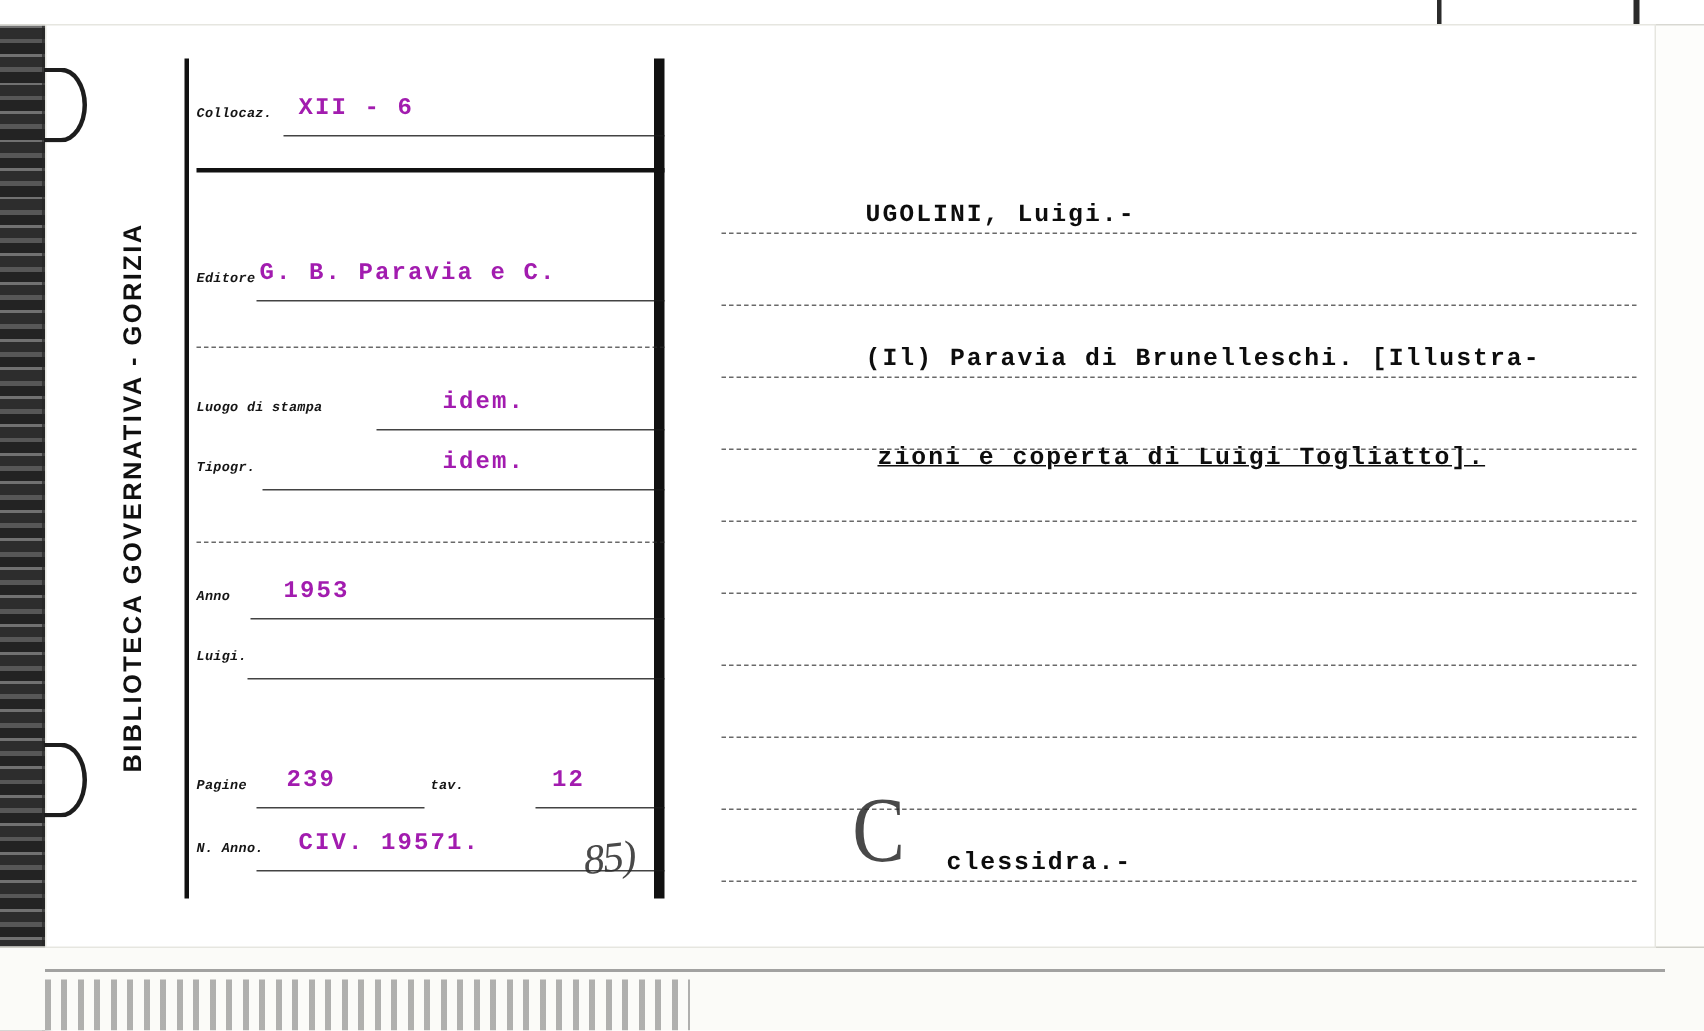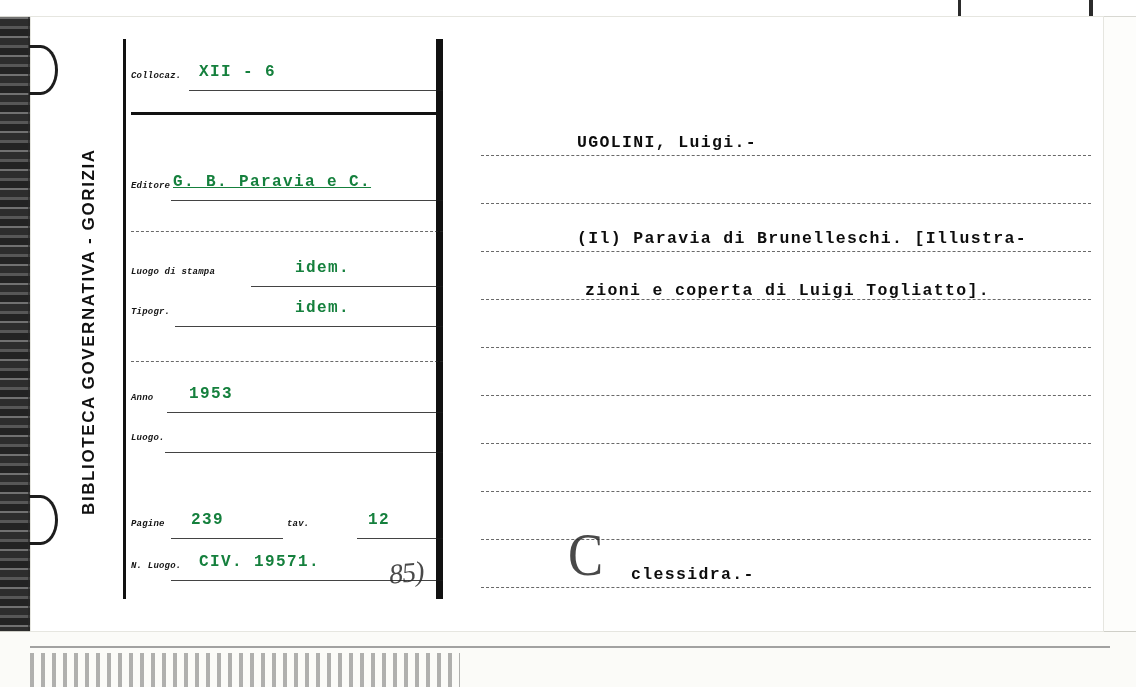--- a/index.html
+++ b/index.html
@@ -163,21 +163,21 @@
     letter-spacing: .2px;
     white-space: nowrap;
     font-family: Liberation Mono, monospace;
   }
   .field-val {
     position: absolute;
     top: 0;
     font-size: 16px;
     font-weight: bold;
     letter-spacing: 1.4px;
-    color: #15803d;
+    color: #a21caf;
     font-family: "Liberation Mono", monospace;
     white-space: nowrap;
   }
   .rule-line {
     position: absolute;
     height: 1px;
     background: #1a1a1a;
     opacity: .82;
   }
   .rule-dash {
@@ -260,21 +260,21 @@
       <div class="field-row" style="top:14px;">
         <span class="field-tag">Collocaz.</span>
         <span class="field-val" style="left:68px;top:-2px;">XII  -  6</span>
         <div class="rule-line" style="left:58px;top:25px;width:254px;"></div>
       </div>
       <div class="thick-line" style="left:0;top:61px;width:312px;"></div>
 
 
       <div class="field-row" style="top:124px;">
         <span class="field-tag">Editore</span>
-        <span class="field-val" style="left:42px;top:-2px;text-decoration:underline;">G. B. Paravia e C.</span>
+        <span class="field-val" style="left:42px;top:-2px;">G. B. Paravia e C.</span>
         <div class="rule-line" style="left:40px;top:25px;width:272px;"></div>
       </div>
 
       <div class="rule-dash" style="left:0;top:180px;width:312px;"></div>
 
       <div class="field-row" style="top:210px;">
         <span class="field-tag">Luogo di stampa</span>
         <span class="field-val" style="left:164px;top:-2px;">idem.</span>
         <div class="rule-line" style="left:120px;top:25px;width:192px;"></div>
       </div>
@@ -287,37 +287,37 @@
 
       <div class="rule-dash" style="left:0;top:310px;width:312px;"></div>
 
       <div class="field-row" style="top:336px;">
         <span class="field-tag">Anno</span>
         <span class="field-val" style="left:58px;top:-2px;">1953</span>
         <div class="rule-line" style="left:36px;top:25px;width:276px;"></div>
       </div>
 
       <div class="field-row" style="top:376px;">
-        <span class="field-tag">Luogo.</span>
+        <span class="field-tag">Luigi.</span>
         <span class="field-val" style="left:58px;top:-2px;"></span>
         <div class="rule-line" style="left:34px;top:25px;width:278px;"></div>
       </div>
 
 
       <div class="field-row" style="top:462px;">
         <span class="field-tag">Pagine</span>
         <span class="field-val" style="left:60px;top:-2px;text-align:center;">239</span>
         <span class="field-tag" style="left:156px;">tav.</span>
         <span class="field-val" style="left:196px;top:-2px;margin-left:41px;">12</span>
         <div class="rule-line" style="left:40px;top:25px;width:112px;"></div>
         <div class="rule-line" style="left:226px;top:25px;width:86px;"></div>
       </div>
 
       <div class="field-row" style="top:504px;">
-        <span class="field-tag">N. Luogo.</span>
+        <span class="field-tag">N. Anno.</span>
         <span class="field-val" style="left:68px;top:-2px;">CIV. 19571.</span>
         <div class="rule-line" style="left:40px;top:25px;width:272px;"></div>
       </div>
 
       <span class="pencil pencil-num" style="left:258px;top:506px;">85)</span>
     </div>
 
     <div class="right-col">
 
       <div class="rule-dash" style="left:0;top:104px;width:610px;"></div>
@@ -327,20 +327,20 @@
       <div class="rule-dash" style="left:0;top:296px;width:610px;"></div>
       <div class="rule-dash" style="left:0;top:344px;width:610px;"></div>
       <div class="rule-dash" style="left:0;top:392px;width:610px;"></div>
       <div class="rule-dash" style="left:0;top:440px;width:610px;"></div>
       <div class="rule-dash" style="left:0;top:488px;width:610px;"></div>
       <div class="rule-dash" style="left:0;top:536px;width:610px;"></div>
 
       <span class="entry-text" style="left:96px;top:82px;">UGOLINI, Luigi.-</span>
 
       <span class="entry-text" style="left:96px;top:178px;">(Il) Paravia di Brunelleschi. [Illustra-</span>
-      <span class="entry-text" style="left:104px;top:230px;">zioni e coperta di Luigi Togliatto].</span>
+      <span class="entry-text" style="left:104px;top:244px;text-decoration:underline;">zioni e coperta di Luigi Togliatto].</span>
 
       <span class="pencil pencil-c" style="left:84px;top:472px;">C</span>
       <span class="entry-text" style="left:150px;top:514px;">clessidra.-</span>
     </div>
 
   </div>
 </div>
 
 </body></html>

